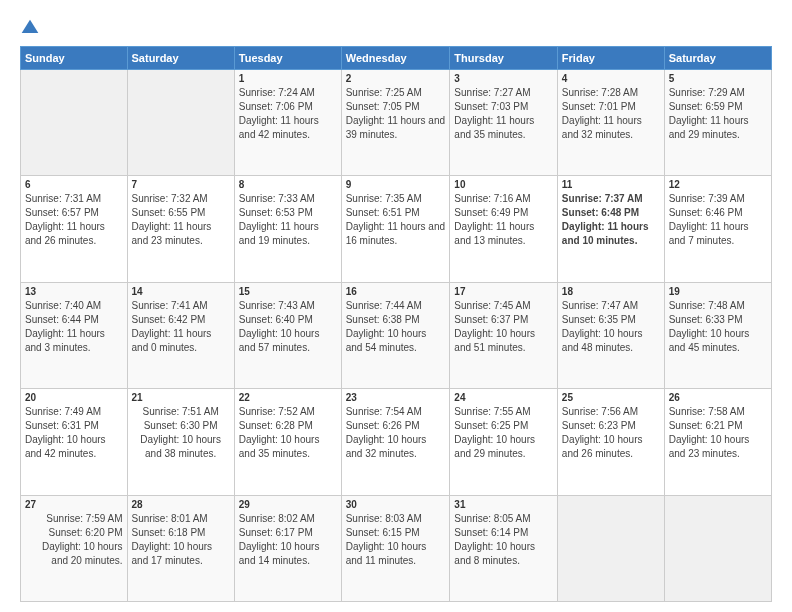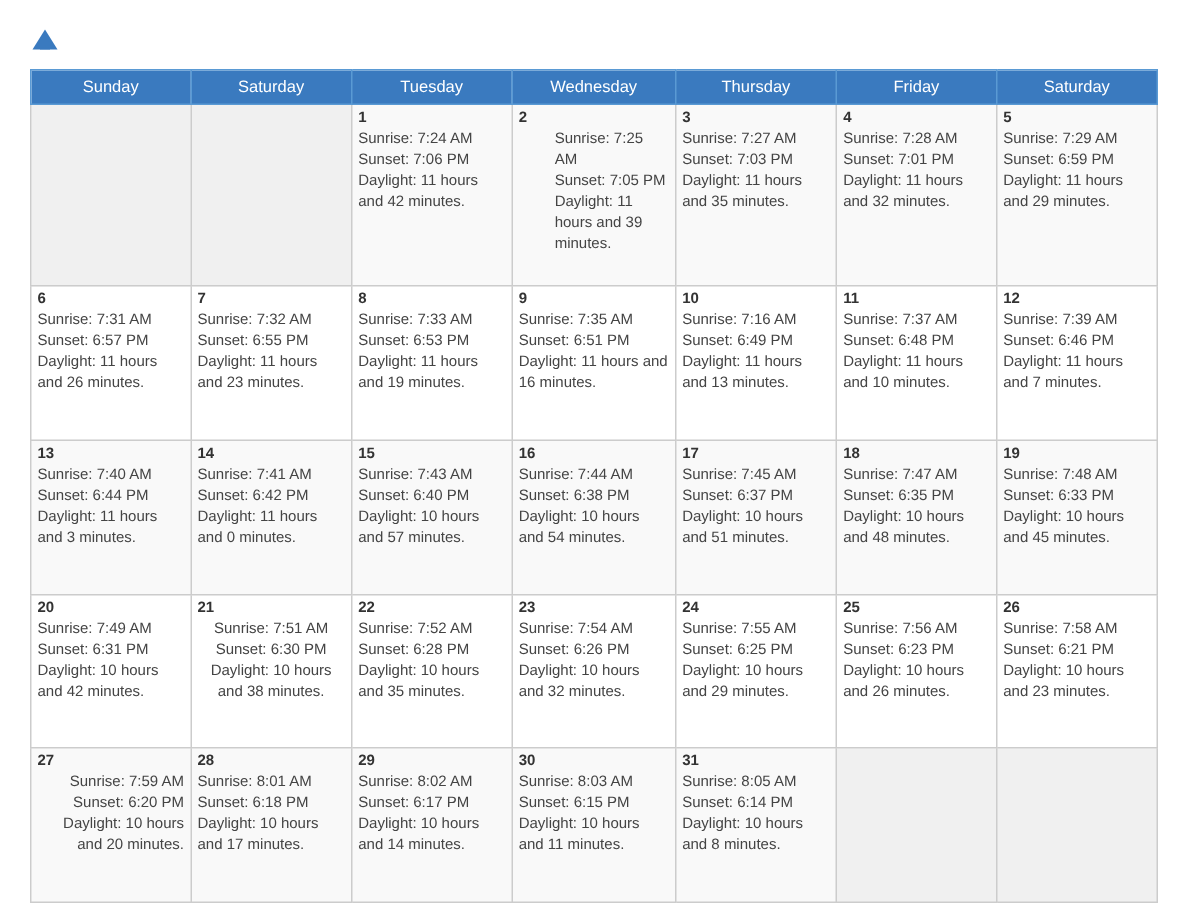--- a/index.html
+++ b/index.html
@@ -58,23 +58,23 @@
     }
     table {
       width: 100%;
       border-collapse: collapse;
       flex: 1;
     }
     thead tr th {
       background-color: #3a7abf;
       color: #fff;
       font-size: 11px;
-      font-weight: normal;
+      font-weight: bold;
       padding: 5px 4px;
-      text-align: center;
+      text-align: left;
       border: 1px solid #5a9ad4;
     }
     tbody tr td {
       border: 1px solid #ccc;
       vertical-align: top;
       padding: 3px 4px;
       font-size: 9px;
       color: #333;
       width: 113px;
       height: 88px;
@@ -138,21 +138,21 @@
           <td class="empty"></td>
           <td class="empty"></td>
           <td>
             <div class="day-num">1</div>
             <div class="day-detail" style="white-space: pre-line;">Sunrise: 7:24 AM
 Sunset: 7:06 PM
 Daylight: 11 hours and 42 minutes.</div>
           </td>
           <td>
             <div class="day-num">2</div>
-            <div class="day-detail" style="white-space: pre-line; margin-left: 24px;">Sunrise: 7:25 AM
+            <div class="day-detail" style="white-space: pre-line;">Sunrise: 7:25 AM
 Sunset: 7:05 PM
 Daylight: 11 hours and 39 minutes.</div>
           </td>
           <td>
             <div class="day-num">3</div>
             <div class="day-detail" style="white-space: pre-line;">Sunrise: 7:27 AM
 Sunset: 7:03 PM
 Daylight: 11 hours and 35 minutes.</div>
           </td>
           <td>
@@ -194,21 +194,21 @@
 Daylight: 11 hours and 16 minutes.</div>
           </td>
           <td>
             <div class="day-num">10</div>
             <div class="day-detail" style="white-space: pre-line;">Sunrise: 7:16 AM
 Sunset: 6:49 PM
 Daylight: 11 hours and 13 minutes.</div>
           </td>
           <td>
             <div class="day-num">11</div>
-            <div class="day-detail" style="white-space: pre-line;">Sunrise: 7:37 AM
+            <div class="day-detail" style="white-space: pre-line; font-weight: bold;">Sunrise: 7:37 AM
 Sunset: 6:48 PM
 Daylight: 11 hours and 10 minutes.</div>
           </td>
           <td>
             <div class="day-num">12</div>
             <div class="day-detail" style="white-space: pre-line;">Sunrise: 7:39 AM
 Sunset: 6:46 PM
 Daylight: 11 hours and 7 minutes.</div>
           </td>
         </tr>

